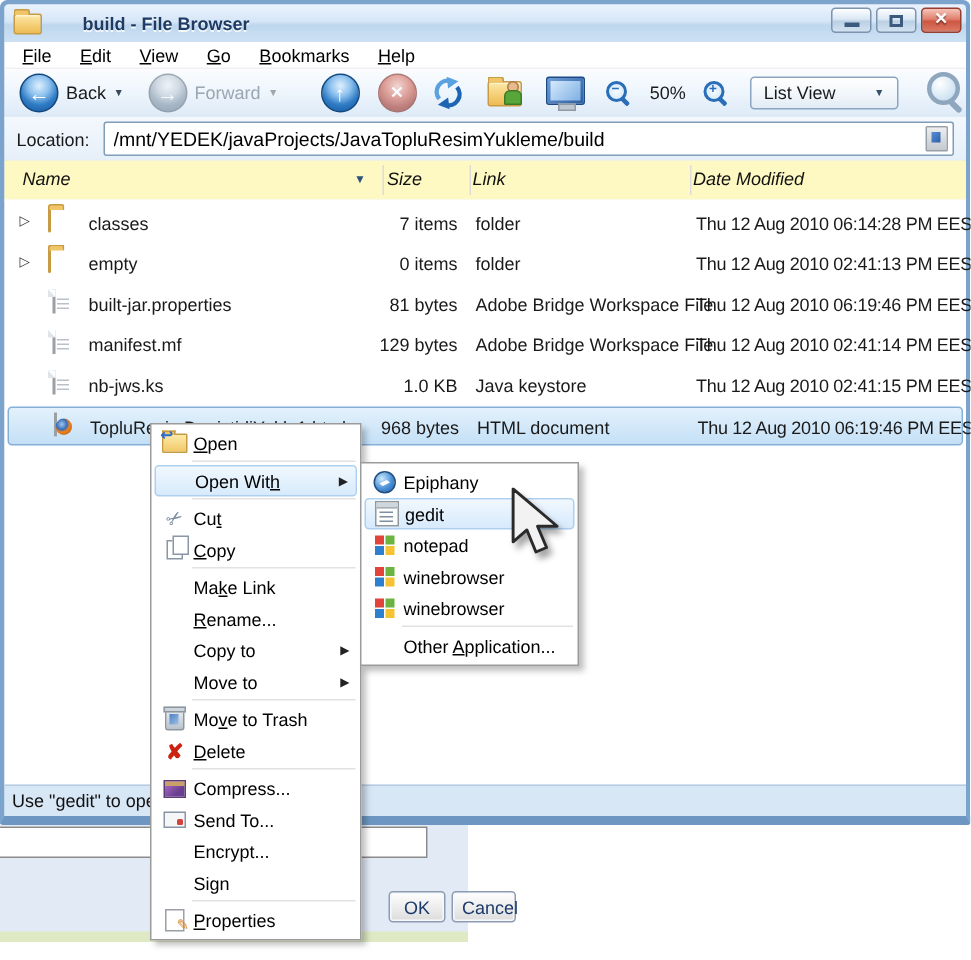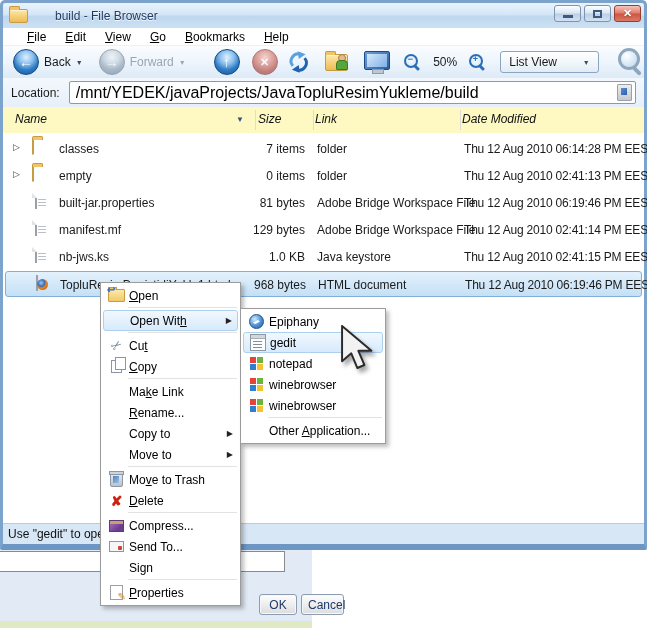--- a/index.html
+++ b/index.html
@@ -17,33 +17,33 @@
   .bg-btn.cancel{left:301px;width:43px;}
   .bg-strip{position:absolute;left:0;bottom:0;width:100%;height:7px;background:#dfe9c4;}
 
   
   .window{position:absolute;left:0;top:0;width:647px;height:550px;box-sizing:border-box;z-index:2;
           border:3px solid #7ba3cc;border-bottom:6px solid #6d97c2;border-radius:5px 5px 2px 2px;
           background:#fff;box-shadow:inset 0 0 0 1px #a9c6e2;}
   .titlebar{position:absolute;left:0;top:0;right:0;height:25px;display:flex;align-items:center;padding:0 6px;
             background:linear-gradient(#eaf3fc 0%,#d6e6f7 45%,#bed7ee 55%,#cde1f3 100%);
             border-radius:3px 3px 0 0;}
-  .title-text{font-weight:normal;font-size:12px;color:#1f3a63;margin-left:7px;
+  .title-text{font-weight:bold;font-size:12px;color:#1f3a63;margin-left:7px;
               text-shadow:0 1px 0 rgba(255,255,255,.8);padding-left:20px;}
   .win-controls{position:absolute;right:3px;top:2px;display:flex;gap:3px;}
   .wbtn{width:27px;height:17px;box-sizing:border-box;border:1px solid #7e93ad;border-radius:3px;
         background:linear-gradient(#fdfeff,#dbe8f4 45%,#bcd0e5 55%,#d2e2f1);
         display:flex;align-items:center;justify-content:center;padding:0;cursor:default;}
   .wbtn .bar{width:10px;height:3px;background:#3c5a7e;margin-top:6px;}
   .wbtn .box{width:9px;height:8px;border:2px solid #3c5a7e;box-sizing:border-box;background:transparent;}
   .wbtn.close{background:linear-gradient(#f6c4ba,#e0806e 45%,#cf5642 55%,#da7a64);border-color:#963f31;}
   .wbtn.close .x{color:#fff;font-size:11px;font-weight:bold;text-shadow:0 1px 1px rgba(0,0,0,.4);line-height:1;}
 
   .menubar{position:absolute;left:0;top:25px;right:0;height:17px;background:#fff;display:flex;
-           align-items:center;padding-left:24px;border-bottom:1px solid #f0f0f0;}
+           align-items:center;padding-left:12px;border-bottom:1px solid #f0f0f0;}
   .mitem{margin-right:19px;font-size:12px;color:#000;}
 
   .toolbar{position:absolute;left:0;top:43px;right:0;height:32px;display:flex;align-items:center;
            background:linear-gradient(#fbfdff,#ecf4fc 55%,#ddeaf7);border-bottom:1px solid #cfdfef;
            padding-left:10px;}
   .nav-circle{width:26px;height:26px;border-radius:50%;flex:0 0 auto;
               background:radial-gradient(circle at 50% 30%,#dff0fd 0%,#8cc0ee 34%,#2f7cc4 62%,#15529b 100%);
               border:1px solid #14497f;box-sizing:border-box;color:#fff;display:flex;align-items:center;
               justify-content:center;font-size:14px;font-weight:bold;line-height:1;}
   .nav-label{margin:0 5px 0 5px;font-size:12px;color:#1a1a1a;}
@@ -82,21 +82,21 @@
                 background:radial-gradient(circle at 35% 30%,#ffffff,#cfe4f2 70%,#b5cede);}
   .bigmag .handle{position:absolute;width:10px;height:4px;background:#8fa7be;transform:rotate(45deg);
                   right:2px;bottom:4px;border-radius:2px;}
 
   .locationbar{position:absolute;left:0;top:75px;right:0;height:29px;display:flex;align-items:center;
                padding:0 8px;background:linear-gradient(#f3f8fd,#e6eff9);border-bottom:1px solid #cdddee;}
   .loc-label{margin-right:9px;font-size:12px;}
   .loc-input-wrap{flex:1;height:21px;border:1px solid #7f9db9;border-radius:2px;background:#fff;
                   display:flex;align-items:center;position:relative;}
   .loc-input{flex:1;border:none;outline:none;background:transparent;font-family:"Liberation Sans",sans-serif;
-             font-size:16px;color:#000;padding:0 6px;height:100%;}
+             font-size:13px;color:#000;padding:0 6px;height:100%;}
   .loc-edit-ic{width:13px;height:15px;margin-right:3px;border:1px solid #9aa0a8;border-radius:1px;
                background:linear-gradient(#ededed,#c4c9cf);position:relative;flex:0 0 auto;}
   .loc-edit-ic::after{content:"";position:absolute;left:3px;top:3px;width:6px;height:7px;
                background:linear-gradient(135deg,#5b8fd4,#2a5ea8);}
 
   .headerrow{position:absolute;left:0;top:104px;right:0;height:26px;background:#fef9c3;border-bottom:1px solid #ebebeb;font-style:italic;}
   .hcell{position:absolute;top:5px;font-size:12px;color:#111;}
   .h-name{left:12px;}
   .h-sort{left:233px;top:8px;font-size:8px;color:#33507a;}
   .h-size{left:255px;}
@@ -409,20 +409,24 @@
     <span class="cm-label">Compress...</span>
   </div>
   <div class="cm-item">
     <span class="cm-icobox">
         <span class="ic-send"></span>
       </span>
     <span class="cm-label">Send To...</span>
   </div>
   <div class="cm-item">
     <span class="cm-icobox"></span>
+    <span class="cm-label">Encrypt...</span>
+  </div>
+  <div class="cm-item">
+    <span class="cm-icobox"></span>
     <span class="cm-label">Sign</span>
   </div>
   <div class="cm-sep"></div>
   <div class="cm-item">
     <span class="cm-icobox">
         <span class="ic-props">
           <span class="pencil">✎</span>
         </span>
       </span>
     <span class="cm-label"><u>P</u>roperties</span>

